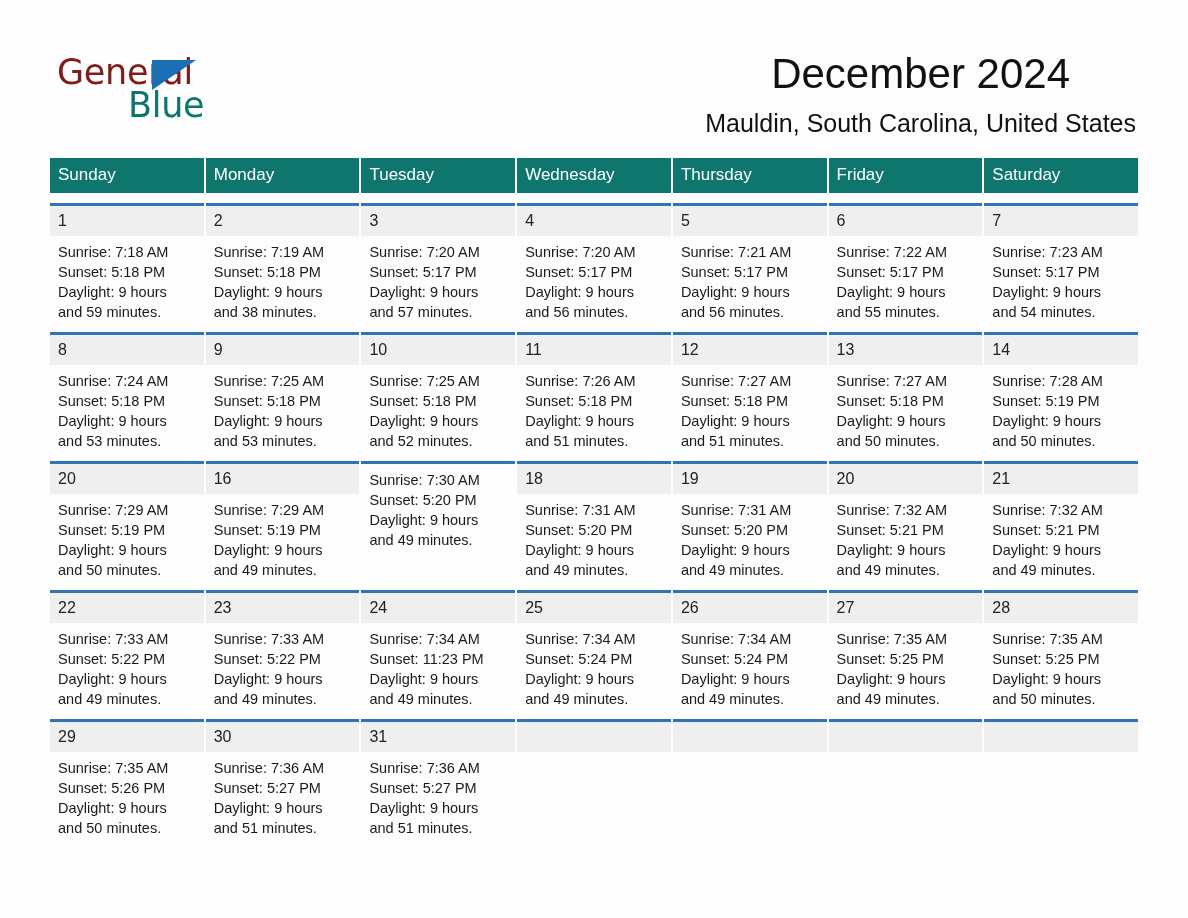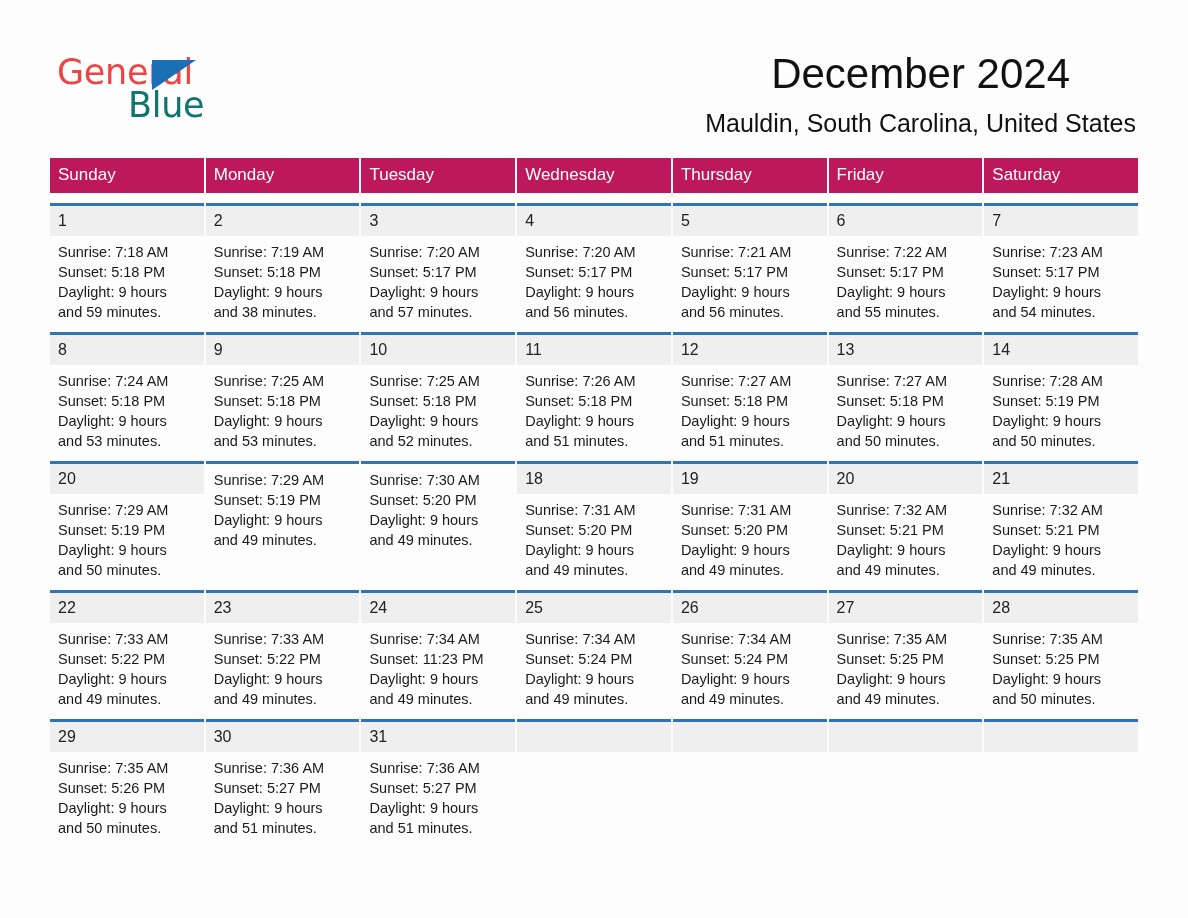--- a/index.html
+++ b/index.html
@@ -37,21 +37,21 @@
     top: 52px;
     width: 300px;
     height: 70px;
   }
   .logo-general {
     position: absolute;
     left: 0;
     top: 0;
     font-size: 35px;
     letter-spacing: -0.3px;
-    color: #ef4444;
+    color: #7f1d1d;
     font-family: "DejaVu Sans", sans-serif;
     font-weight: 400;
     line-height: 40px;
   }
   .logo-triangle {
     position: absolute;
     left: 95px;
     top: 8px;
     width: 0;
     height: 0;
@@ -101,21 +101,21 @@
     width: 1088px;
   }
 
   .weekday-row {
     display: flex;
     width: 100%;
     background: #fdfdfd;
   }
   .weekday-cell {
     flex: 1 1 0;
-    background: #be185d;
+    background: #0f766e;
     color: #ffffff;
     font-size: 17px;
     line-height: 20px;
     padding: 7px 0 8px 8px;
     box-sizing: border-box;
     margin-right: 2px;
     white-space: nowrap;
   }
   .weekday-cell:last-child { margin-right: 0; }
 
@@ -323,20 +323,21 @@
       <div class="day-cell">
         <div class="day-number">20</div>
         <div class="day-info">
           <div>Sunrise: 7:29 AM</div>
           <div>Sunset: 5:19 PM</div>
           <div>Daylight: 9 hours</div>
           <div>and 50 minutes.</div>
         </div>
       </div>
       <div class="day-cell">
+        <div class="day-number">16</div>
         <div class="day-info">
           <div>Sunrise: 7:29 AM</div>
           <div>Sunset: 5:19 PM</div>
           <div>Daylight: 9 hours</div>
           <div>and 49 minutes.</div>
         </div>
       </div>
       <div class="day-cell">
         <div class="day-info">
           <div>Sunrise: 7:30 AM</div>

